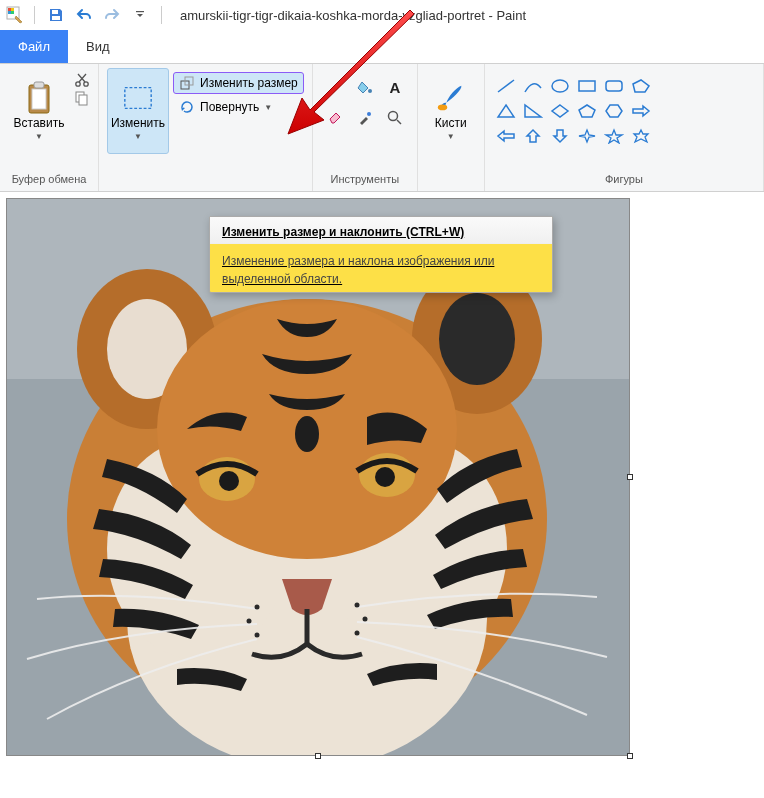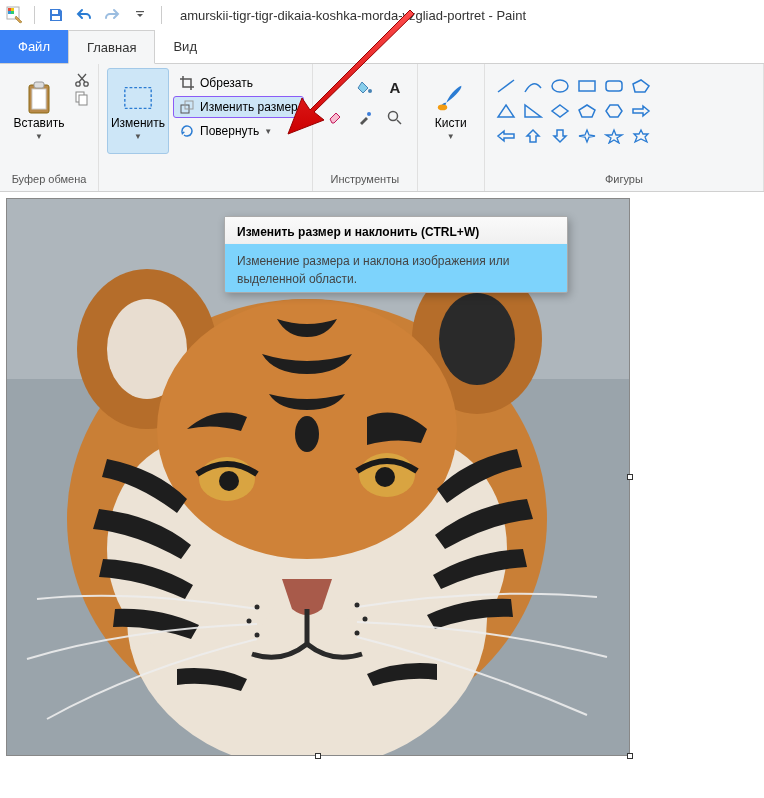--- a/index.html
+++ b/index.html
@@ -41,21 +41,21 @@
 .canvas-bg { position: relative; width: 624px; height: 558px; background: #c0d0d8; border: 1px solid #888; }
 .handle { position: absolute; width: 6px; height: 6px; background: #fff; border: 1px solid #333; }
 .handle.r { right: -4px; top: 50%; transform: translateY(-50%); }
 .handle.b { bottom: -4px; left: 50%; transform: translateX(-50%); }
 .handle.br { right: -4px; bottom: -4px; }
 
 
 .tiger { position: absolute; inset: 0; overflow: hidden; }
 
 
-.tooltip { position: absolute; left: 224px; top: 216px; width: 344px; background: #7dd3fc; border: 1px solid #aaa; box-shadow: 2px 3px 8px rgba(0,0,0,0.25); border-radius: 2px; z-index: 10; }
+.tooltip { position: absolute; left: 209px; top: 216px; width: 344px; background: #fde047; border: 1px solid #aaa; box-shadow: 2px 3px 8px rgba(0,0,0,0.25); border-radius: 2px; z-index: 10; text-decoration: underline; }
 .tooltip-title { font-size: 12px; font-weight: 600; padding: 8px 12px 4px 12px; background: linear-gradient(#fafafa, #f0f0f0); border-bottom: 1px solid #eee; }
 .tooltip-body { font-size: 12px; color: #444; padding: 8px 12px 4px 12px; line-height: 1.5; }
 
 
 .arrow-overlay { position: absolute; left: 280px; top: 0px; width: 150px; height: 140px; pointer-events: none; z-index: 20; }
 
 svg { display: block; }
 </style>
 </head>
 <body>
@@ -94,21 +94,20 @@
         <rect x="1" y="1" width="8" height="1.2" fill="#555"></rect>
         <path d="M2 4 L5 7 L8 4" fill="#555"></path>
       </svg>
   </span>
   <span class="divider"></span>
   <span class="title">amurskii-tigr-tigr-dikaia-koshka-morda-vzgliad-portret - Paint</span>
 </div>
 
 <div class="tabs">
   <div class="tab file">Файл</div>
-  <div class="tab active">Главная</div>
   <div class="tab">Вид</div>
 </div>
 
 <div class="ribbon">
 
   <div class="group">
     <div class="group-body">
       <div class="big-btn">
         <span class="icon-slot lg">
           <svg width="30" height="34" viewBox="0 0 30 34">
@@ -144,28 +143,20 @@
       <div class="big-btn sel">
         <span class="icon-slot lg">
           <svg width="34" height="28" viewBox="0 0 34 28">
               <rect x="3" y="3" width="28" height="22" fill="none" stroke="#2b7cd3" stroke-width="1.5" stroke-dasharray="3 2"></rect>
             </svg>
         </span>
         <span>Изменить</span>
         <span class="dropdown-arrow">▼</span>
       </div>
       <div class="mini-col">
-        <div class="mini-btn">
-          <span class="icon-slot">
-            <svg width="16" height="16" viewBox="0 0 16 16">
-                <path d="M4 1v11h11 M1 4h11v11" fill="none" stroke="#555" stroke-width="1.5"></path>
-              </svg>
-          </span>
-          <span>Обрезать</span>
-        </div>
         <div class="mini-btn hover">
           <span class="icon-slot">
             <svg width="16" height="16" viewBox="0 0 16 16">
                 <rect x="2" y="6" width="8" height="8" fill="none" stroke="#555"></rect>
                 <rect x="6" y="2" width="8" height="8" fill="none" stroke="#999"></rect>
               </svg>
           </span>
           <span>Изменить размер</span>
         </div>
         <div class="mini-btn">

